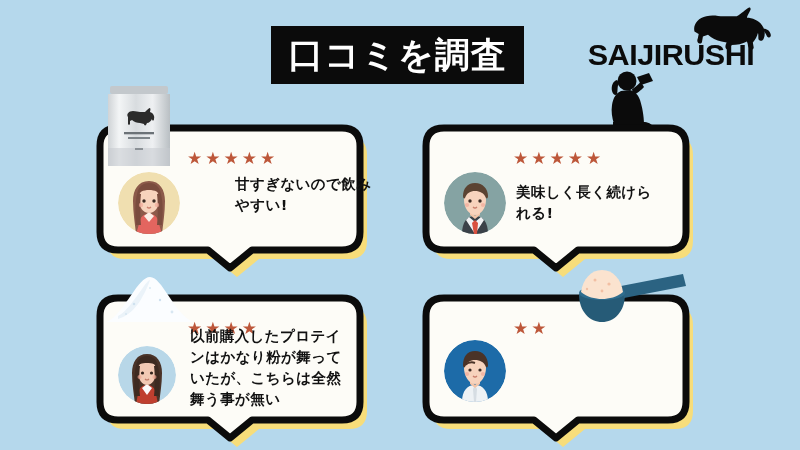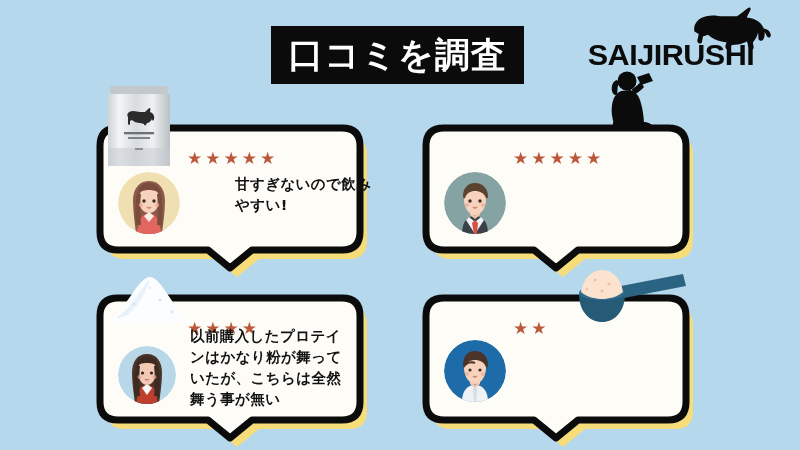--- a/index.html
+++ b/index.html
@@ -271,20 +271,21 @@
           <path d="M26 38 L31 44 L36 38 L36 43 L31 47 L26 43 Z" fill="#f2c4a8"></path>
           <path d="M31 14 C24 14 20 20 20 28 C20 36 25 43 31 43 C37 43 42 36 42 28 C42 20 38 14 31 14 Z" fill="#f7d3bd"></path>
           <path d="M31 11 C23 11 19 17 19 24 C19 26 20 27 21 26 C23 21 26 19 31 19 C36 19 40 21 42 26 C43 27 44 26 44 24 C44 17 39 11 31 11 Z" fill="#5b4332"></path>
           <circle cx="26" cy="29" r="1.7" fill="#3b2b24"></circle>
           <circle cx="36" cy="29" r="1.7" fill="#3b2b24"></circle>
           <circle cx="23" cy="33" r="2.1" fill="#f0a99a" opacity="0.7"></circle>
           <circle cx="39" cy="33" r="2.1" fill="#f0a99a" opacity="0.7"></circle>
           <path d="M29 35 Q31 37 33 35" stroke="#c97f6d" stroke-width="1.2" fill="none"></path>
         </svg>
       </div>
+      <div class="review-text" style="left:94px; top:58px; width:150px;">美味しく長く続けられる!</div>
     </div>
   </div>
 
   <div class="bubble" style="left:96px; top:294px; width:268px; height:148px;">
     <svg class="shadow" viewBox="0 0 268 148">
       <path d="M22 4 L246 4 Q264 4 264 22 L264 108 Q264 126 246 126 L156 126 L134 144 L112 126 L22 126 Q4 126 4 108 L4 22 Q4 4 22 4 Z" fill="#f7dd7a"></path>
     </svg>
     <svg class="body" viewBox="0 0 268 148">
       <path d="M22 4 L246 4 Q264 4 264 22 L264 108 Q264 126 246 126 L156 126 L134 144 L112 126 L22 126 Q4 126 4 108 L4 22 Q4 4 22 4 Z" fill="#fdfcf7" stroke="#0b0b0b" stroke-width="7" stroke-linejoin="round"></path>
     </svg>

